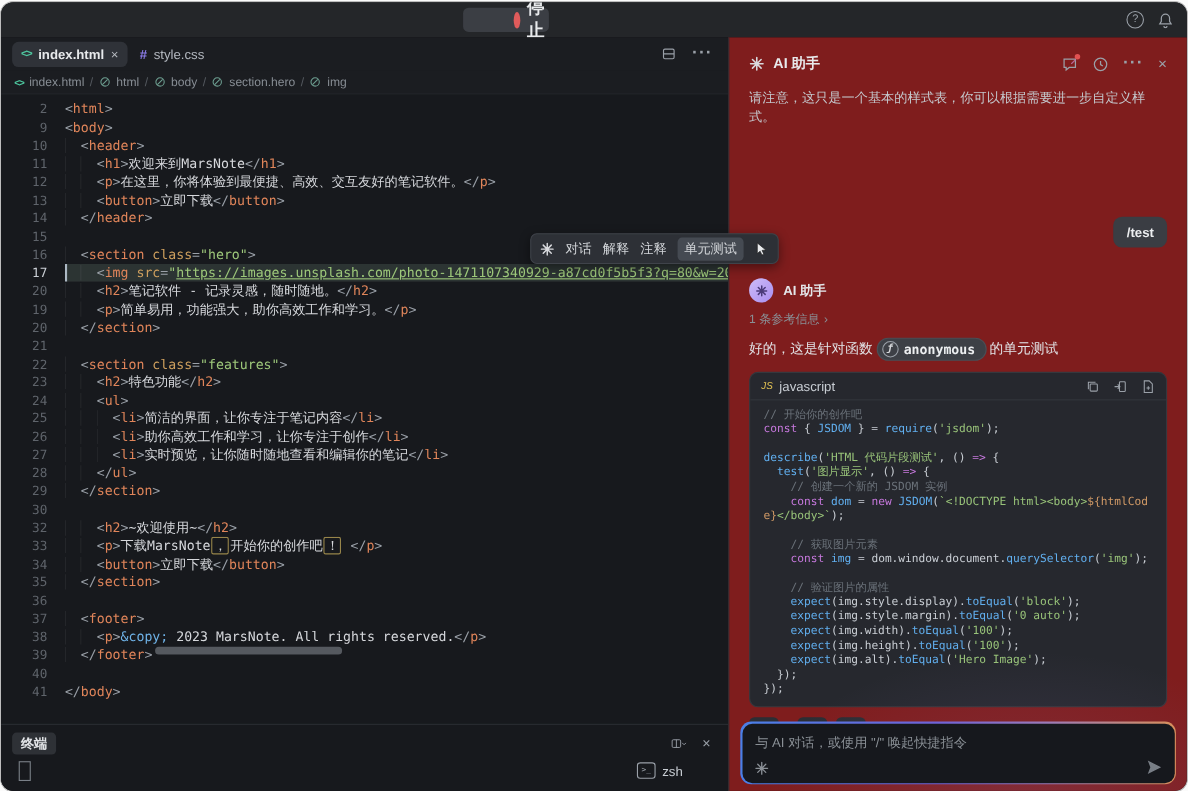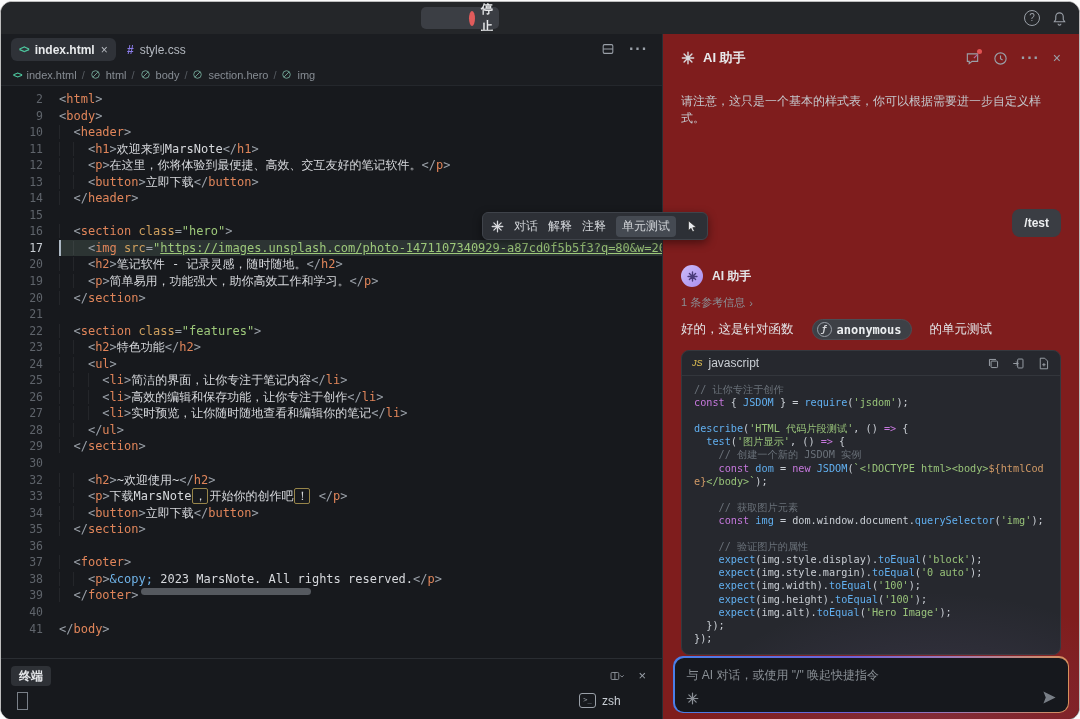--- a/index.html
+++ b/index.html
@@ -1,19 +1,19 @@
 <!DOCTYPE html>
 <html><head>
 <meta charset="utf-8">
 <style>
   html,body{margin:0;padding:0;background:#fbfbfb;font-family:"Liberation Sans",sans-serif;}
   .window{position:relative;width:1078px;height:717px;margin:1px auto;background:#17191d;border-radius:12px;border:1px solid #bdbdbd;overflow:hidden;}
   
   .topbar{position:absolute;left:0;top:0;width:100%;height:32px;background:#242629;border-bottom:1px solid #101214;}
-  .stop-btn{position:absolute;left:420px;top:5px;height:22px;width:78px;background:#3b3e44;border:none;border-radius:5px;color:#e8eaec;font-size:12px;font-weight:bold;display:flex;align-items:center;justify-content:center;gap:6px;cursor:pointer;font-family:"Liberation Sans",sans-serif;padding-left:48px;}
+  .stop-btn{position:absolute;left:420px;top:5px;height:22px;width:78px;background:#3b3e44;border:none;border-radius:5px;color:#e8eaec;font-size:16px;font-weight:bold;display:flex;align-items:center;justify-content:center;gap:6px;cursor:pointer;font-family:"Liberation Sans",sans-serif;padding-left:48px;}
   .stop-ring{width:9px;height:9px;border:3px solid #e05b5b;border-radius:50%;display:inline-block;}
   .topbar-right{position:absolute;right:12px;top:0;height:32px;display:flex;align-items:center;gap:12px;color:#9aa0a8;}
   .help-circle{width:14px;height:14px;border:1.2px solid #9aa0a8;border-radius:50%;font-size:10px;line-height:14px;text-align:center;display:inline-block;}
   
   .left{position:absolute;left:0;top:32px;width:661px;bottom:0;background:#1b1d21;}
   .tabbar{position:absolute;left:0;top:0;width:100%;height:30px;}
   .tab{position:absolute;top:4px;height:23px;display:flex;align-items:center;gap:6px;padding:0 8px;border-radius:6px;font-size:12px;color:#b4b9c0;cursor:pointer;}
   .tab.active{left:10px;background:#2f3238;color:#e8eaec;font-weight:bold;}
   .tab.inactive{left:118px;}
   .tab .code-badge{color:#4ec9a0;font-weight:bold;font-size:10px;letter-spacing:-1px;}
@@ -48,28 +48,28 @@
   .term-shell{position:absolute;left:578px;top:34px;display:flex;align-items:center;gap:6px;color:#c9ced4;font-size:12px;cursor:pointer;}
   .prompt-badge{display:inline-block;width:15px;height:13px;border:1px solid #9aa0a8;border-radius:3px;color:#9aa0a8;font-size:7px;line-height:12px;text-align:center;font-family:"DejaVu Sans Mono",monospace;}
   
   .right{position:absolute;left:661px;right:0;top:32px;bottom:0;background:#7f1d1d;border-left:1px solid #2a2d33;box-sizing:border-box;padding:0 18px;}
   .right .glow{position:absolute;left:0;right:0;bottom:0;height:140px;background:radial-gradient(ellipse at 65% 115%,rgba(150,120,190,0.18),transparent 65%);pointer-events:none;}
   .ai-header{display:flex;align-items:center;margin-top:13px;height:22px;gap:8px;color:#e8eaec;}
   .ai-title{font-size:13px;font-weight:bold;}
   .ai-header-actions{margin-left:auto;display:flex;align-items:center;gap:13px;color:#9aa0a8;}
   .icon-btn{position:relative;cursor:pointer;display:flex;align-items:center;}
   .red-dot{position:absolute;right:-2px;top:-2px;width:5px;height:5px;border-radius:50%;background:#e05252;}
-  .notice{margin-top:24px;font-size:12px;color:#c4c7cc;line-height:17px;}
+  .notice{margin-top:12px;font-size:12px;color:#c4c7cc;line-height:17px;}
   .bubble-row{margin-top:82px;display:flex;justify-content:flex-end;}
   .user-bubble{background:#3a3d43;color:#eceef0;font-size:12px;font-weight:bold;padding:7px 12px;border-radius:8px;}
   .reply-head{margin-top:28px;display:flex;align-items:center;gap:9px;}
   .avatar{width:22px;height:22px;border-radius:50%;background:linear-gradient(135deg,#cdbcf8,#a98ef0);display:flex;align-items:center;justify-content:center;}
   .reply-author{font-size:12px;font-weight:bold;color:#e4e6e9;}
   .ref-row{margin-top:8px;font-size:11px;color:#8a9096;display:flex;align-items:center;gap:4px;cursor:pointer;}
-  .intro-row{margin-top:9px;font-size:12.5px;color:#e2e4e7;display:flex;align-items:center;gap:18px;flex-wrap:wrap;}
+  .intro-row{margin-top:9px;font-size:12.5px;color:#e2e4e7;display:flex;align-items:center;gap:3px;flex-wrap:wrap;}
   .fn-pill{display:inline-flex;align-items:center;gap:5px;background:#3d4046;border:1px solid #4a4e55;border-radius:11px;padding:2px 9px 2px 4px;font-weight:bold;font-size:12px;color:#eceef0;font-family:"DejaVu Sans Mono",monospace;cursor:pointer;}
   .fn-circle{width:13px;height:13px;border:1px solid #9aa0a8;border-radius:50%;font-size:9px;line-height:12px;text-align:center;color:#d6d8db;font-style:italic;}
   
   .codeblock{margin-top:10px;background:#26282e;border:1px solid #35383e;border-radius:8px;overflow:hidden;}
   .codeblock-head{height:24px;display:flex;align-items:center;padding:0 10px;gap:6px;border-bottom:1px solid #33363c;color:#c9ced4;font-size:12px;}
   .js-badge{color:#e5c454;font-weight:normal;font-size:9px;font-style:italic;}
   .codeblock-actions{margin-left:auto;display:flex;align-items:center;gap:12px;color:#9aa0a8;}
   .codeblock-body{padding:7px 12px 9px 12px;font-family:"DejaVu Sans Mono",monospace;font-size:10.2px;}
   .chat-line{white-space:pre-wrap;word-break:break-all;line-height:13.1px;color:#c9ced4;}
   .ctok-c{color:#6a7179}.ctok-k{color:#c678dd}.ctok-f{color:#61afef}.ctok-v{color:#61afef}
@@ -228,21 +228,21 @@
           <div class="code-line">
             <span class="gutter">24</span>
             <span class="line-content"><span class="indent">  </span><span class="indent">  </span><span class="tok-p">&lt;</span><span class="tok-t">ul</span><span class="tok-p">&gt;</span></span>
           </div>
           <div class="code-line">
             <span class="gutter">25</span>
             <span class="line-content"><span class="indent">  </span><span class="indent">  </span><span class="indent">  </span><span class="tok-p">&lt;</span><span class="tok-t">li</span><span class="tok-p">&gt;</span><span class="tok-x">简洁的界面，让你专注于笔记内容</span><span class="tok-p">&lt;/</span><span class="tok-t">li</span><span class="tok-p">&gt;</span></span>
           </div>
           <div class="code-line">
             <span class="gutter">26</span>
-            <span class="line-content"><span class="indent">  </span><span class="indent">  </span><span class="indent">  </span><span class="tok-p">&lt;</span><span class="tok-t">li</span><span class="tok-p">&gt;</span><span class="tok-x">高效的编辑和保存功能，让你专注于创作</span><span class="tok-p">&lt;/</span><span class="tok-t">li</span><span class="tok-p">&gt;</span></span>
+            <span class="line-content"><span class="indent">  </span><span class="indent">  </span><span class="indent">  </span><span class="tok-p">&lt;</span><span class="tok-t">li</span><span class="tok-p">&gt;</span><span class="tok-x">助你高效工作和学习，让你专注于创作</span><span class="tok-p">&lt;/</span><span class="tok-t">li</span><span class="tok-p">&gt;</span></span>
           </div>
           <div class="code-line">
             <span class="gutter">27</span>
             <span class="line-content"><span class="indent">  </span><span class="indent">  </span><span class="indent">  </span><span class="tok-p">&lt;</span><span class="tok-t">li</span><span class="tok-p">&gt;</span><span class="tok-x">实时预览，让你随时随地查看和编辑你的笔记</span><span class="tok-p">&lt;/</span><span class="tok-t">li</span><span class="tok-p">&gt;</span></span>
           </div>
           <div class="code-line">
             <span class="gutter">28</span>
             <span class="line-content"><span class="indent">  </span><span class="indent">  </span><span class="tok-p">&lt;/</span><span class="tok-t">ul</span><span class="tok-p">&gt;</span></span>
           </div>
           <div class="code-line">
@@ -405,21 +405,21 @@
           </span>
           <span class="icon-btn">
             <svg width="13" height="13" viewBox="0 0 16 16" fill="none" stroke="#9aa0a8" stroke-width="1.2">
                 <path d="M4 1.5h5.5L13 5v9.5H4z"></path>
                 <path d="M8.5 7.5v4M6.5 9.5h4"></path>
               </svg>
           </span>
         </div>
       </div>
       <div class="codeblock-body">
-          <div class="chat-line"><span class="ctok-c">// 让你专注于创作</span></div>
+          <div class="chat-line"><span class="ctok-c">// 开始你的创作吧</span></div>
           <div class="chat-line"><span class="ctok-k">const</span><span class="ctok-o"> { </span><span class="ctok-v">JSDOM</span><span class="ctok-o"> } = </span><span class="ctok-f">require</span><span class="ctok-o">(</span><span class="ctok-s">'jsdom'</span><span class="ctok-o">);</span></div>
           <div class="chat-line">&nbsp;</div>
           <div class="chat-line"><span class="ctok-f">describe</span><span class="ctok-o">(</span><span class="ctok-s">'HTML 代码片段测试'</span><span class="ctok-o">, () </span><span class="ctok-k">=&gt;</span><span class="ctok-o"> {</span></div>
           <div class="chat-line"><span class="ctok-o">  </span><span class="ctok-f">test</span><span class="ctok-o">(</span><span class="ctok-s">'图片显示'</span><span class="ctok-o">, () </span><span class="ctok-k">=&gt;</span><span class="ctok-o"> {</span></div>
           <div class="chat-line"><span class="ctok-o">    </span><span class="ctok-c">// 创建一个新的 JSDOM 实例</span></div>
           <div class="chat-line"><span class="ctok-o">    </span><span class="ctok-k">const</span><span class="ctok-o"> </span><span class="ctok-v">dom</span><span class="ctok-o"> = </span><span class="ctok-k">new</span><span class="ctok-o"> </span><span class="ctok-f">JSDOM</span><span class="ctok-o">(</span><span class="ctok-s">`&lt;!DOCTYPE html&gt;&lt;body&gt;</span><span class="ctok-t">${htmlCode}</span><span class="ctok-s">&lt;/body&gt;`</span><span class="ctok-o">);</span></div>
           <div class="chat-line">&nbsp;</div>
           <div class="chat-line"><span class="ctok-o">    </span><span class="ctok-c">// 获取图片元素</span></div>
           <div class="chat-line"><span class="ctok-o">    </span><span class="ctok-k">const</span><span class="ctok-o"> </span><span class="ctok-v">img</span><span class="ctok-o"> = dom.window.document.</span><span class="ctok-f">querySelector</span><span class="ctok-o">(</span><span class="ctok-s">'img'</span><span class="ctok-o">);</span></div>
           <div class="chat-line">&nbsp;</div>

